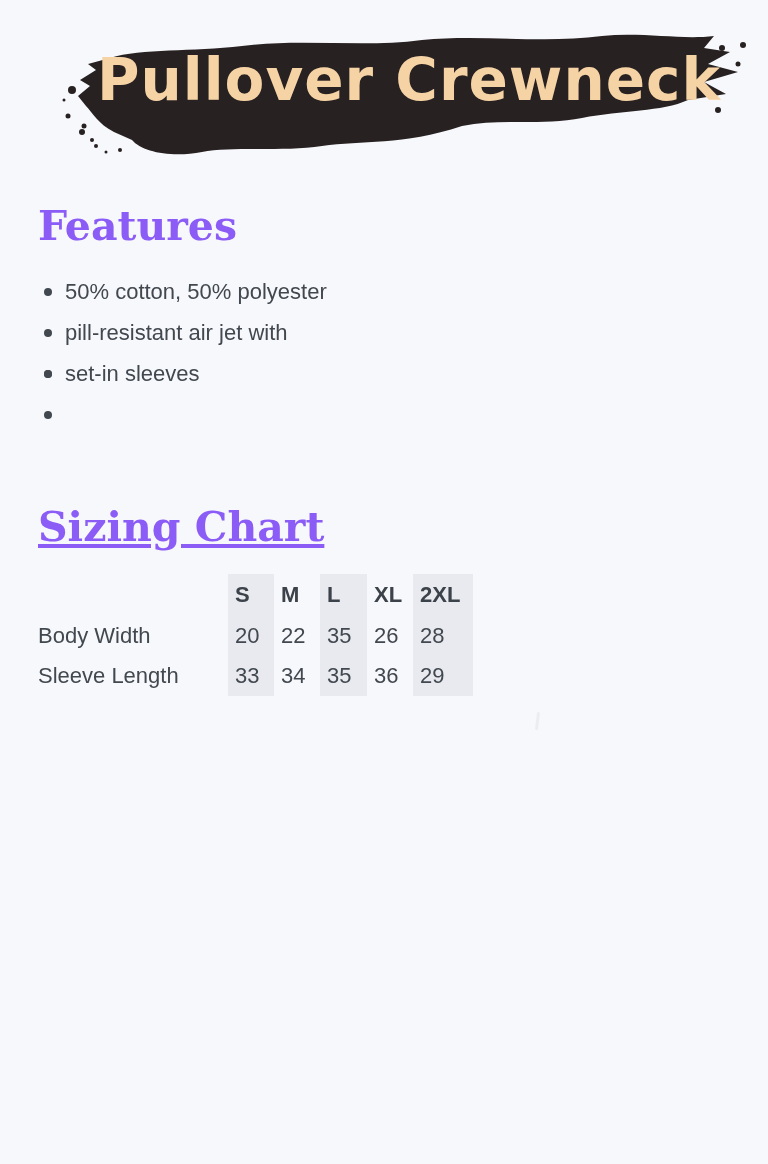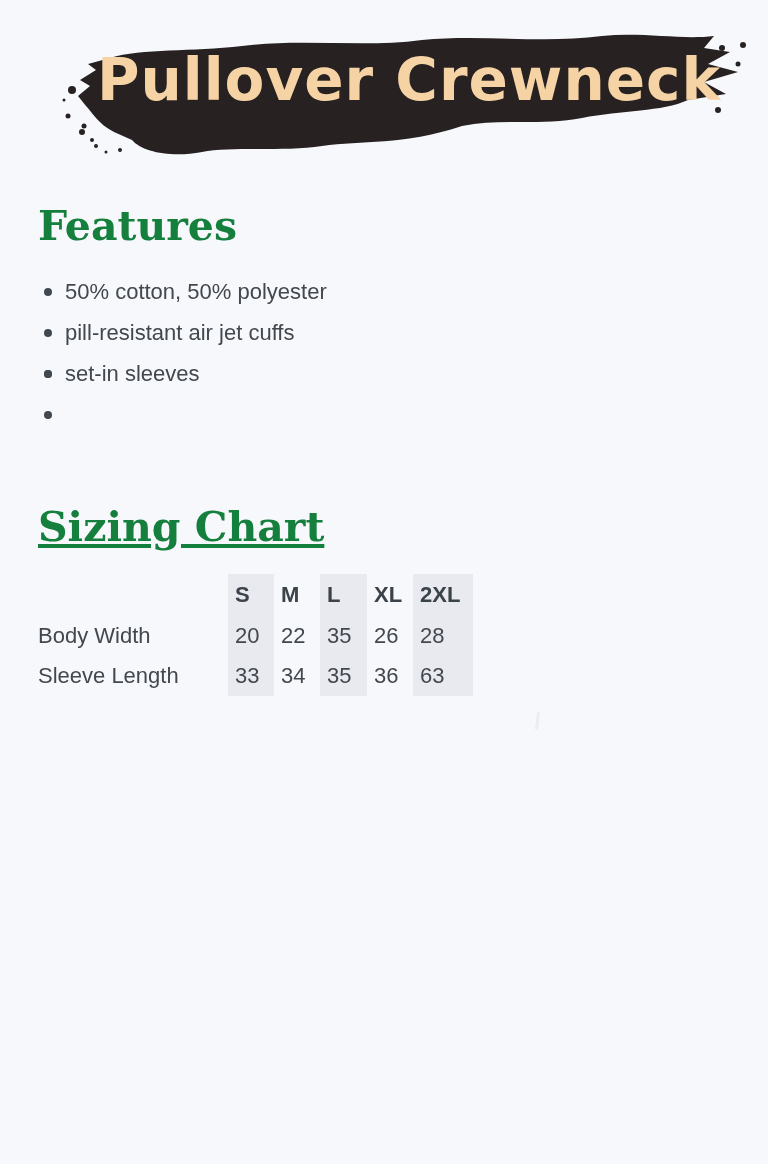--- a/index.html
+++ b/index.html
@@ -34,21 +34,21 @@
     white-space: nowrap;
   }
 
   
   .section-heading {
     margin: 0 38px;
     font-family: "DejaVu Serif", "Liberation Serif", serif;
     font-weight: 700;
     font-size: 41px;
     line-height: 1.1;
-    color: #15803d;
+    color: #8b5cf6;
   }
   .features-heading { margin-top: 34px; }
   .sizing-heading   { margin-top: 111px; text-decoration: underline; }
 
   
   .features-list {
     margin: 22px 38px 10px;
     padding: 0;
     list-style: none;
   }
@@ -152,21 +152,21 @@
 
 <h2 class="section-heading features-heading">Features</h2>
 
 <ul class="features-list">
   <li>
     <span class="dot"></span>
     <span>50% cotton, 50% polyester</span>
   </li>
   <li>
     <span class="dot"></span>
-    <span>pill-resistant air jet cuffs</span>
+    <span>pill-resistant air jet with</span>
   </li>
   <li>
     <span class="dot"></span>
   </li>
   <li>
     <span class="dot"></span>
     <span>set-in sleeves</span>
   </li>
   <li>
     <span class="dot"></span>
@@ -204,16 +204,16 @@
       <td>35</td>
       <td>26</td>
       <td>28</td>
     </tr>
     <tr>
       <td class="label-cell">Sleeve Length</td>
       <td>33</td>
       <td>34</td>
       <td>35</td>
       <td>36</td>
-      <td>63</td>
+      <td>29</td>
     </tr>
   </tbody>
 </table>
 
 </body></html>

